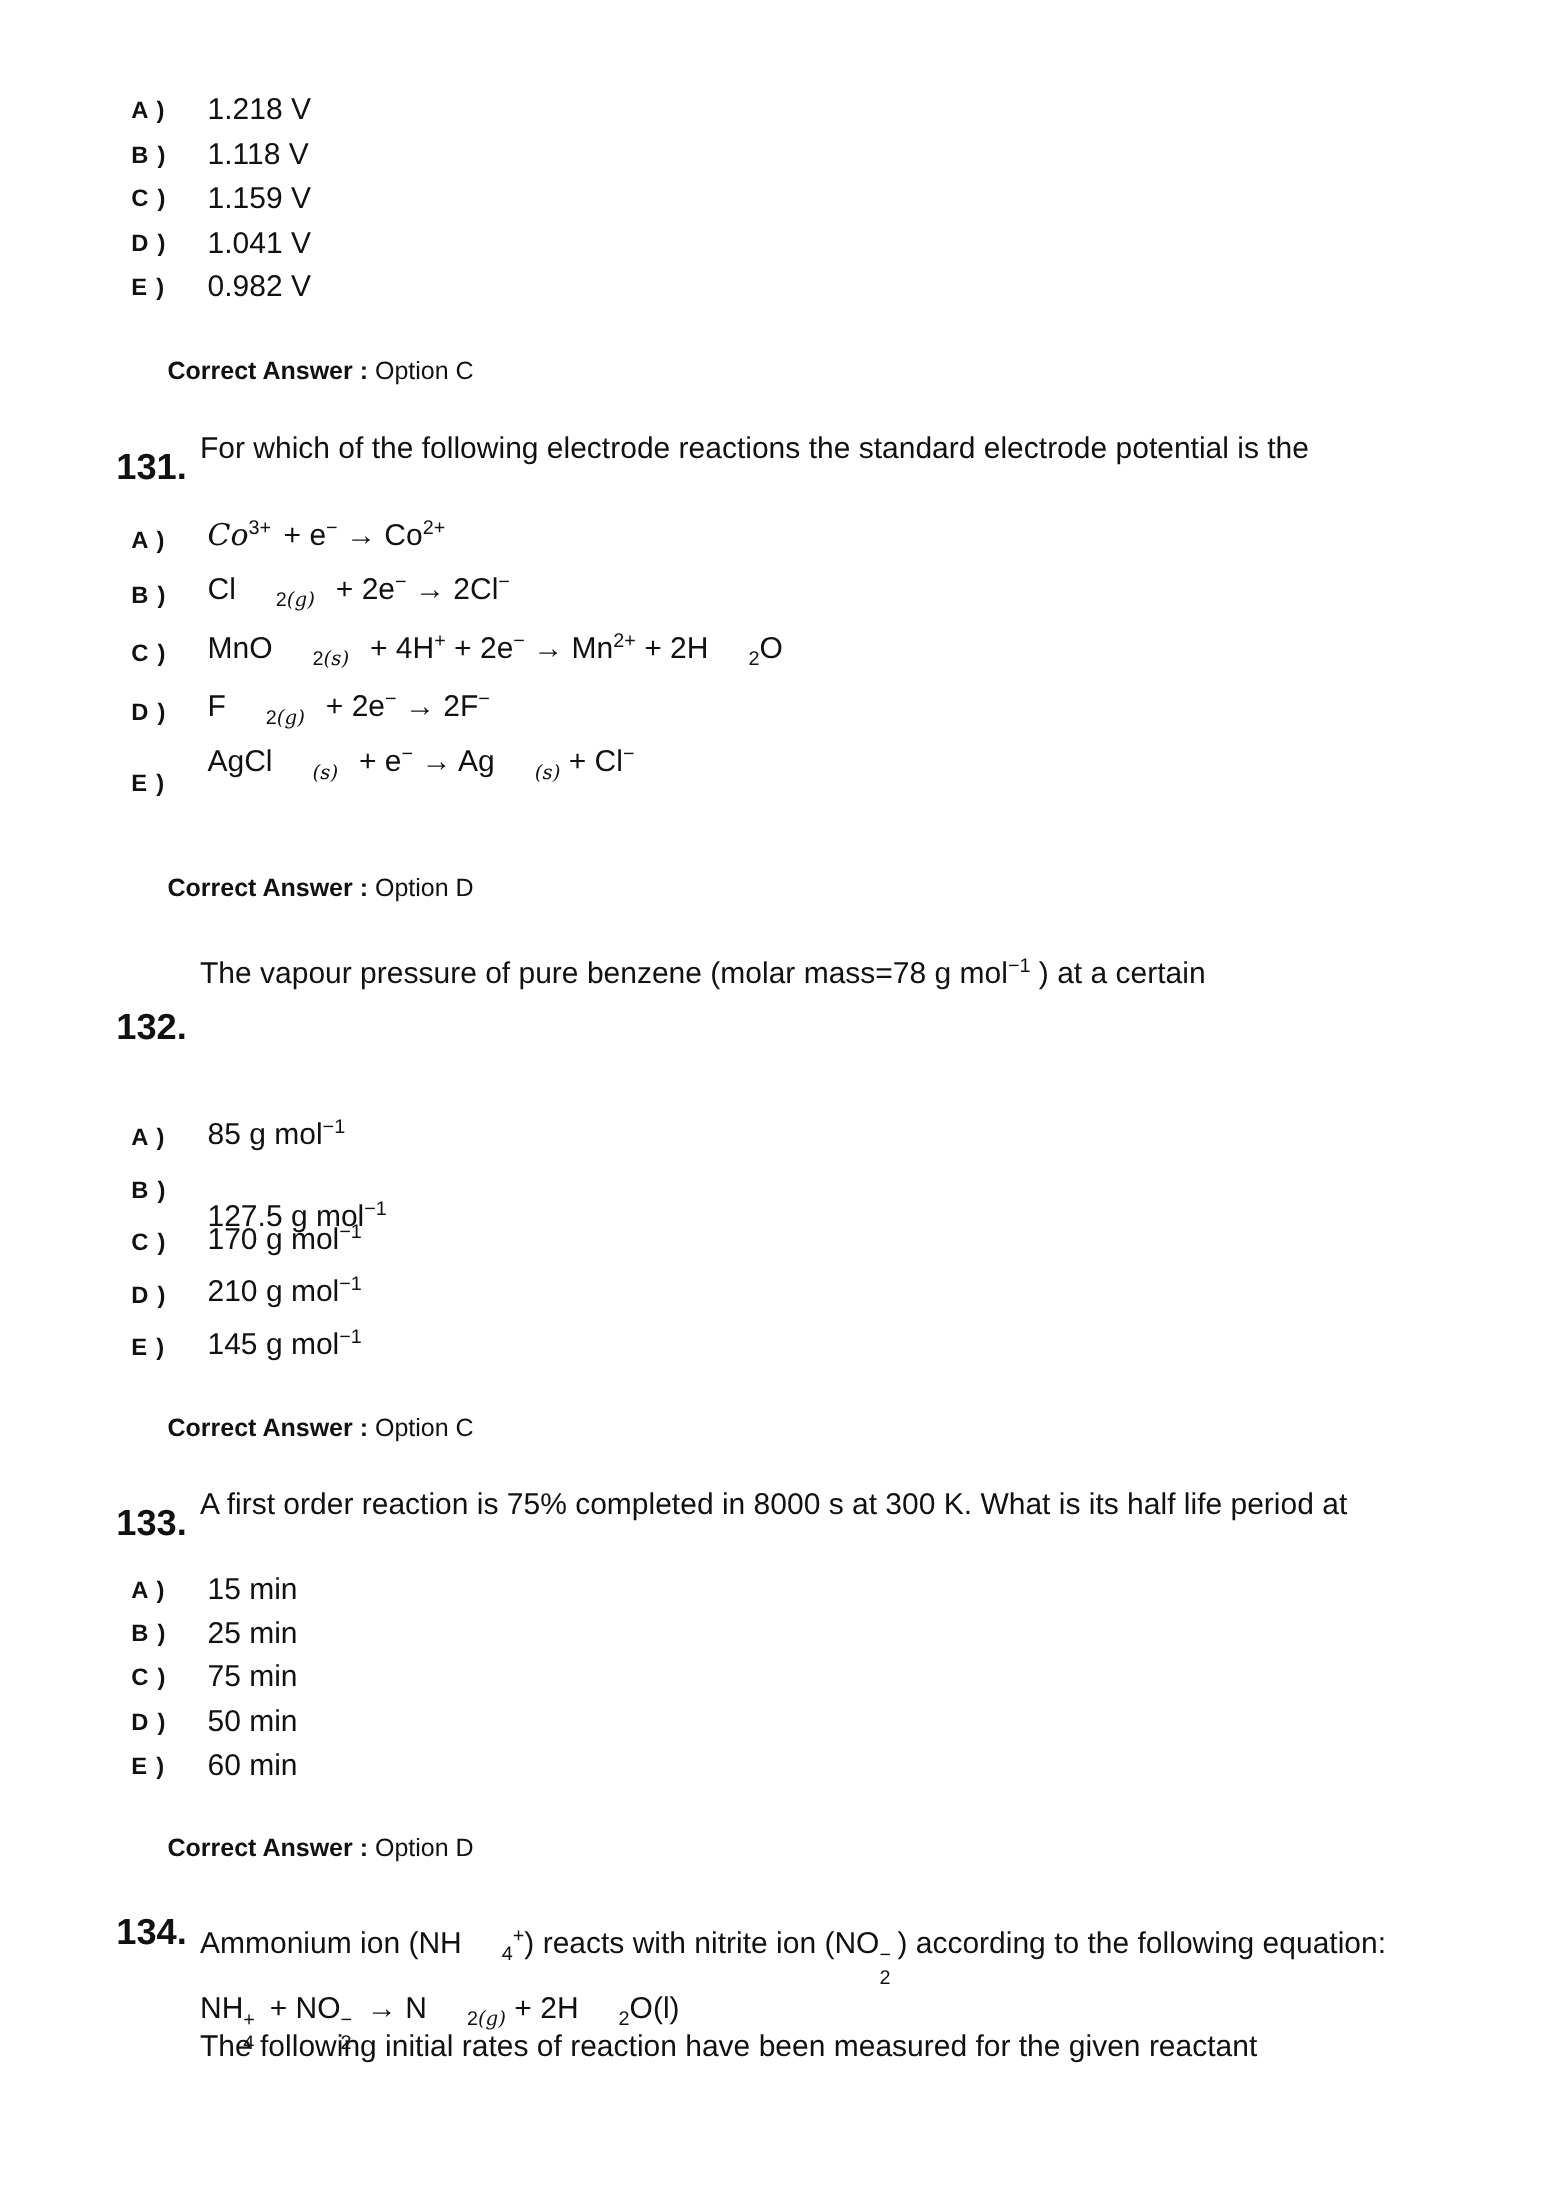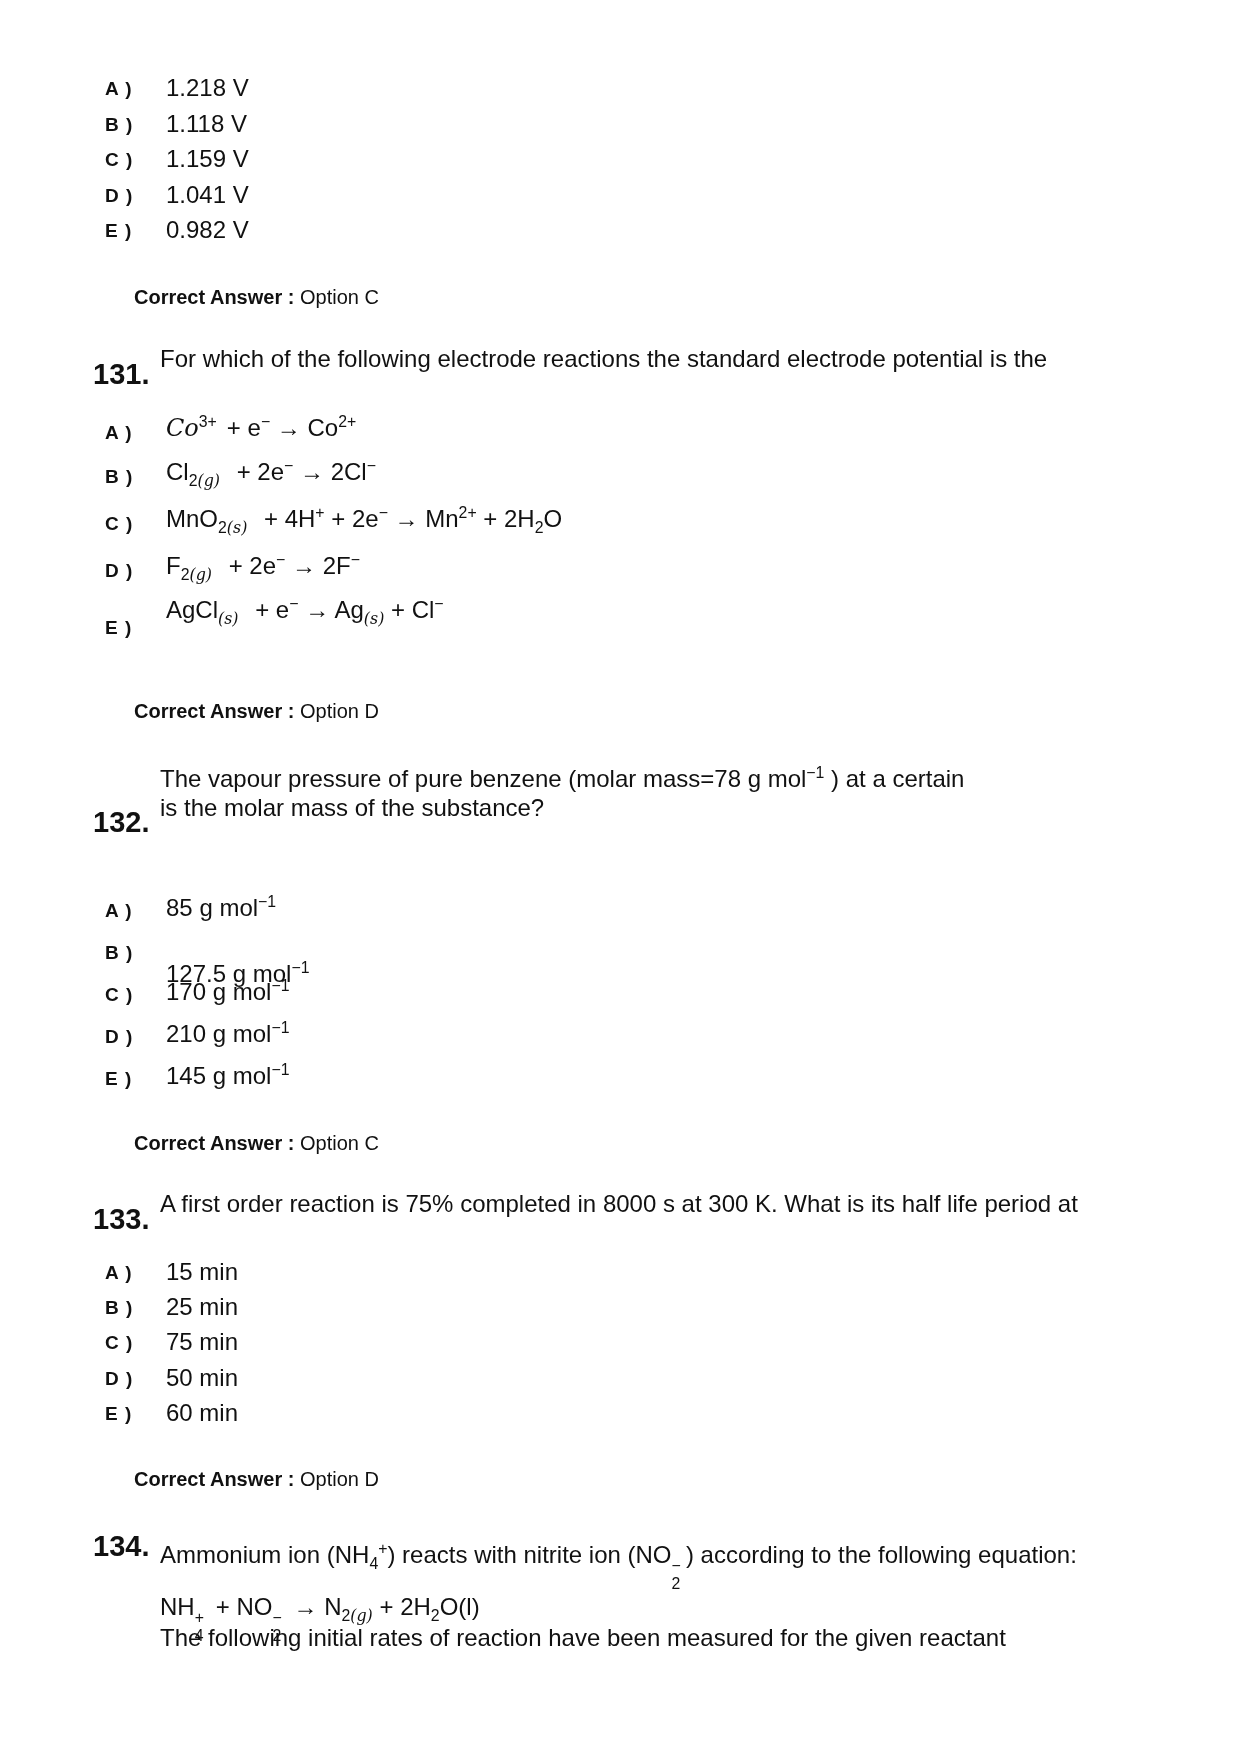--- a/index.html
+++ b/index.html
@@ -8,21 +8,21 @@
   .opt-letter { position: absolute; left: 105px; font-weight: bold; font-size: 19px;
                 letter-spacing: 1px; font-family: "Liberation Sans", sans-serif; }
   .opt-text { position: absolute; left: 166px; font-size: 24px; white-space: nowrap; }
   .answer { position: absolute; left: 134px; font-size: 20px; white-space: nowrap; }
   .answer b { font-weight: bold; }
   .qnum { position: absolute; left: 93px; font-size: 29px; font-weight: bold; }
   .qtext { position: absolute; left: 160px; font-size: 24px; line-height: 29px;
            white-space: nowrap; }
   .ital { font-family: "DejaVu Serif", "Liberation Serif", serif; font-style: italic; }
   sup { font-size: 66%; vertical-align: 0.55em; line-height: 0; }
-  sub { font-size: 66%; vertical-align: -0.35em; line-height: 0; }
+  sub { font-size: 66%; vertical-align: -0.35em; line-height: 0; margin-left: 32px; }
   .stack { display: inline-block; position: relative; width: 0.6em; vertical-align: baseline; }
   .stack .s-up { position: absolute; left: 0; top: -0.75em; font-size: 66%; }
   .stack .s-dn { position: absolute; left: 0; top: 0.35em; font-size: 66%; }
   .gap { display: inline-block; width: 10px; }
 </style>
 </head>
 <body>
 
 <div>
   <div>
@@ -109,21 +109,20 @@
   <b>Correct Answer :</b>
   <span>Option D</span>
 </div>
 
 <div class="qnum" style="top:806px">132.</div>
 <div class="qtext" style="top:764px">
   <div>
     <span>The vapour pressure of pure benzene (molar mass=78 g mol</span><sup>−1</sup>
     <span>) at a certain</span>
   </div>
-  <div>is the molar mass of the substance?</div>
 </div>
 
 <div>
   <div>
     <span class="opt-letter" style="top:900px">A )</span>
     <span class="opt-text" style="top:894px"><span>85</span> <span>g mol</span><sup>−1</sup></span>
   </div>
   <div>
     <span class="opt-letter" style="top:942px">B )</span>
     <span class="opt-text" style="top:960px"><span>127.5</span> <span>g mol</span><sup>−1</sup></span>

